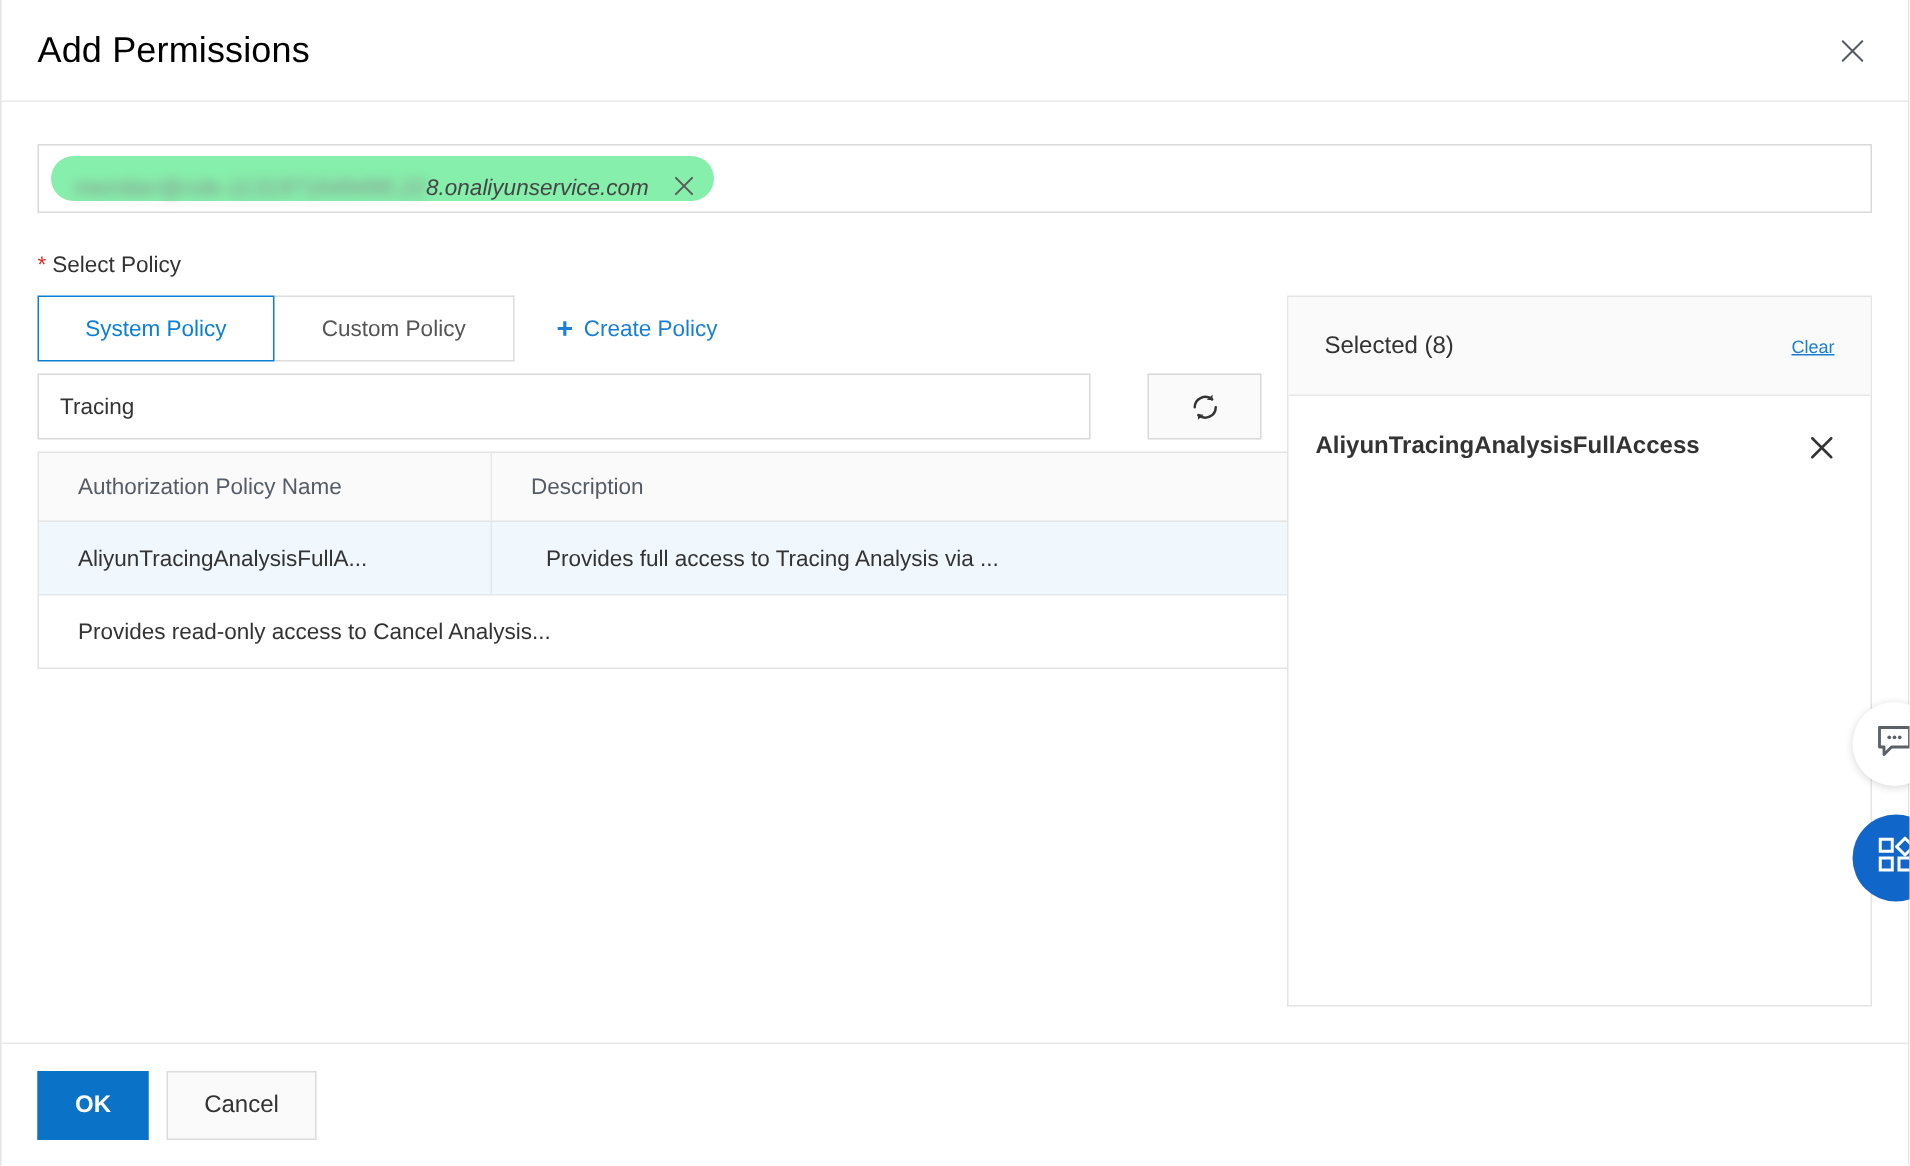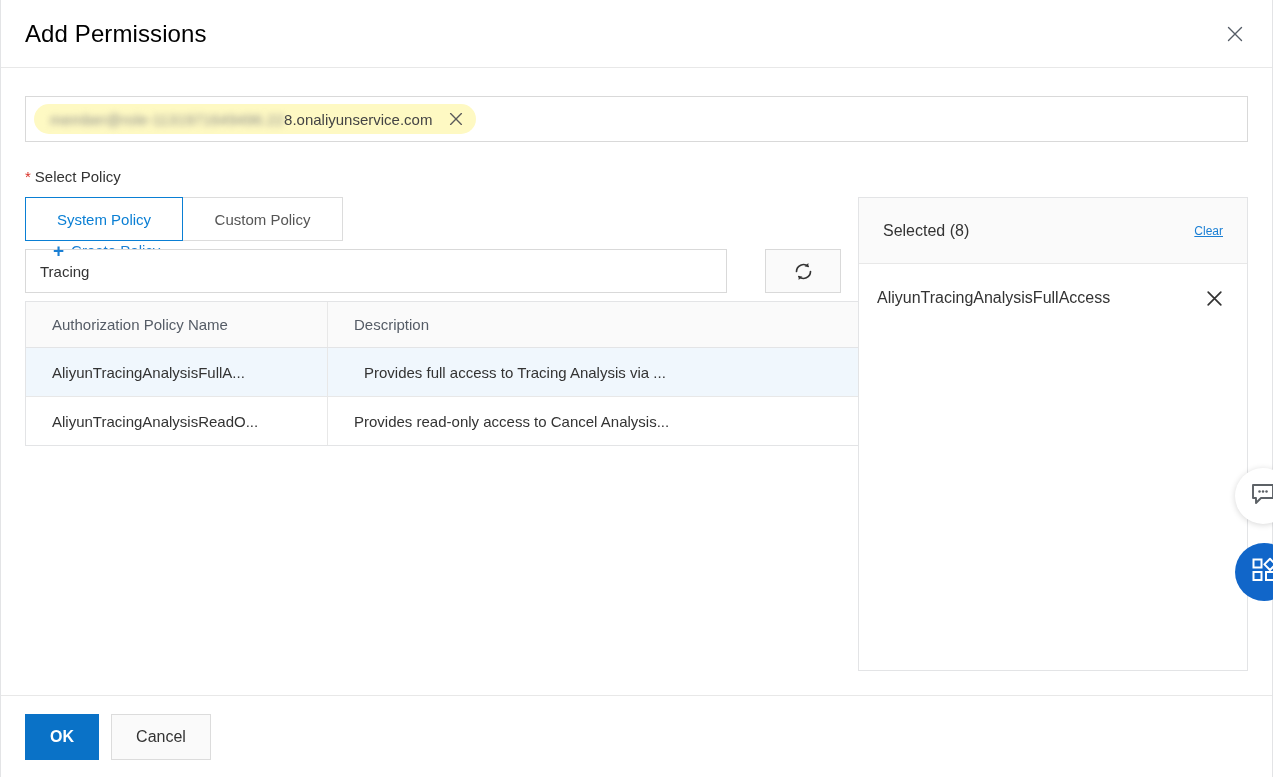--- a/index.html
+++ b/index.html
@@ -86,26 +86,27 @@
     height: 46px;
     border: 1px solid #d9d9d9;
     background: #ffffff;
     display: flex;
     align-items: center;
     padding: 0 8px;
     box-sizing: border-box;
   }
   .chip {
     display: inline-flex;
-    align-items: center;
+    align-items: flex-end;
     height: 30px;
-    background: #fef9c3;
+    background: #86efac;
     border-radius: 15px;
     padding: 0 10px 0 16px;
     max-width: 530px;
+    font-style: italic;
   }
   .chip-text {
     font-size: 15px;
     color: #444;
     white-space: nowrap;
     display: flex;
     align-items: baseline;
   }
   .chip-redacted {
     display: inline-block;
@@ -150,22 +151,22 @@
     border: 1px solid #e3e4e6;
     box-sizing: border-box;
     background: #ffffff;
     display: flex;
     flex-direction: column;
   }
 
   
   .tabs-row {
     display: flex;
+    align-items: center;
     height: 44px;
-    flex-direction: column;
   }
   .tabgroup { display: flex; height: 44px; }
   .tab {
     display: flex;
     align-items: center;
     justify-content: center;
     height: 44px;
     box-sizing: border-box;
     font-size: 15px;
     cursor: pointer;
@@ -298,21 +299,21 @@
     padding: 0 24px;
     box-sizing: border-box;
   }
   .sel-head-title { font-size: 16px; color: #333333; }
   .sel-clear {
     font-size: 12px;
     color: #1a7fd4;
     cursor: pointer;
     text-decoration: underline;
   }
-  .sel-list { flex: 1; padding-top: 14px; }
+  .sel-list { flex: 1; padding-top: 14px; font-weight: bold; }
   .sel-item {
     display: flex;
     align-items: center;
     justify-content: space-between;
     padding: 0 22px 0 18px;
     height: 40px;
     box-sizing: border-box;
   }
   .sel-item-label { font-size: 16px; color: #333333; }
   .sel-item-remove {
@@ -468,21 +469,20 @@
             <div class="th th-name">Authorization Policy Name</div>
             <div class="th th-desc">Description</div>
           </div>
 
           <div class="ptable-row selected">
             <div class="td td-name">AliyunTracingAnalysisFullA...</div>
             <div class="td td-desc">Provides full access to Tracing Analysis via ...</div>
           </div>
 
           <div class="ptable-row">
-            <div class="td td-name">AliyunTracingAnalysisReadO...</div>
             <div class="td td-desc">Provides read-only access to Cancel Analysis...</div>
           </div>
         </div>
 
         <div class="table-filler"></div>
       </div>
 
       <div class="col-spacer"></div>
 
       <div class="col-right">

